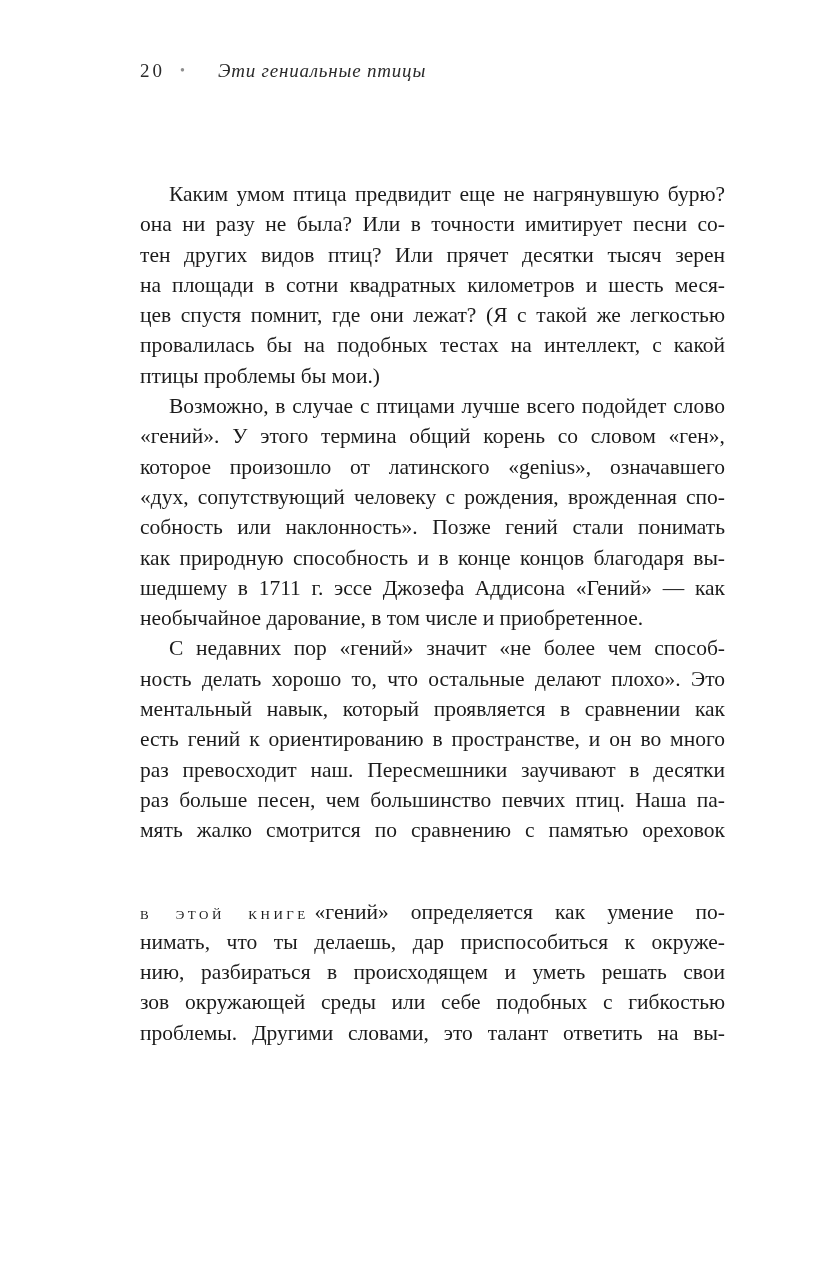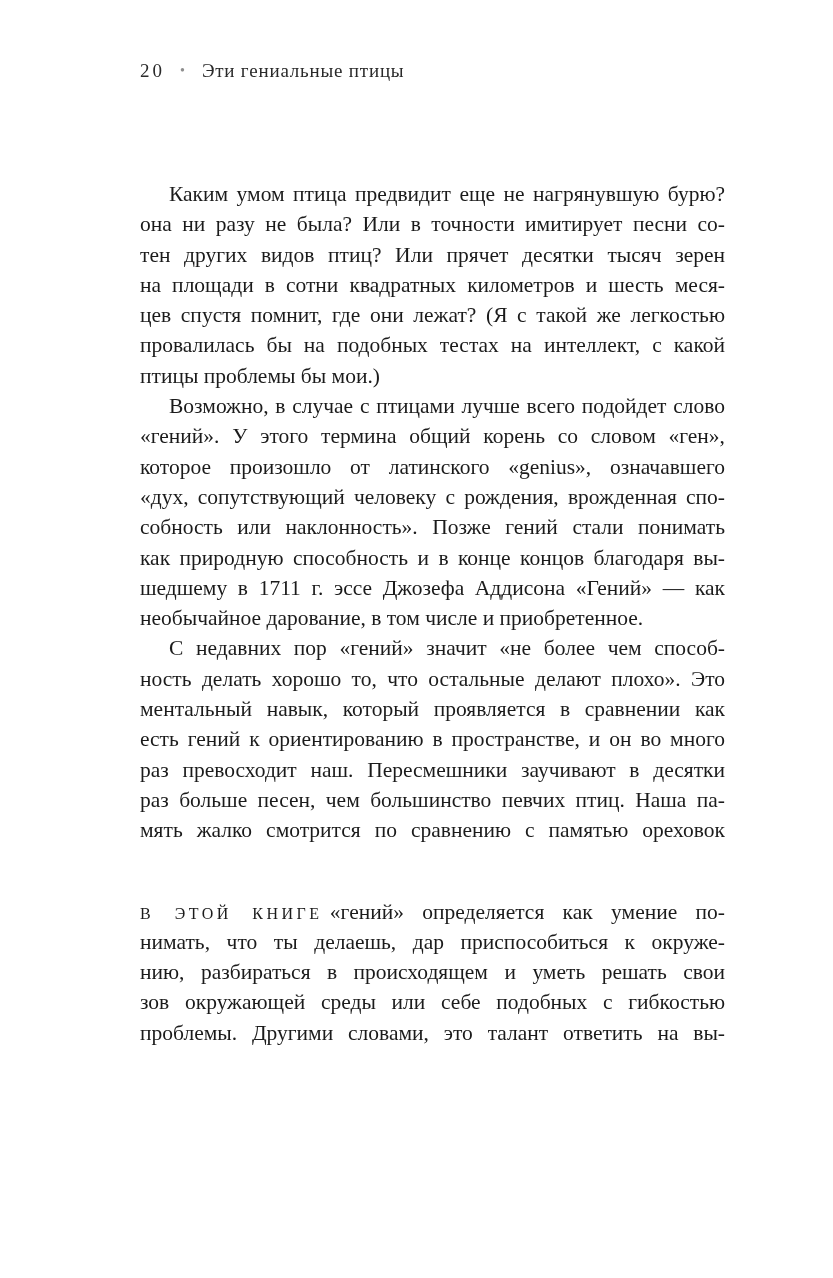--- a/index.html
+++ b/index.html
@@ -26,22 +26,24 @@
     color: #2a2a2a;
   }
   .bullet {
     display: inline-block;
     color: #8e8e8e;
     font-size: 14px;
     margin: 0 17px 0 15px;
     vertical-align: 2px;
   }
   .runtitle {
+    font-style: italic;
     letter-spacing: 0.8px;
     color: #2a2a2a;
+    margin-left: 16px;
   }
 
   
   .textblock {
     position: absolute;
     left: 140px;
     top: 139px;
     width: 585px;
     font-size: 21.5px;
     margin-top: 40px;
@@ -57,21 +59,21 @@
     white-space: nowrap;
   }
   .line.last {
     text-align-last: left;
     -moz-text-align-last: left;
   }
   .para.indent .line:first-child { text-indent: 29px; }
   .para.section { margin-top: 51px; }
   .smallcaps {
     text-transform: uppercase;
-    font-size: 16px;
+    font-size: 13px;
     letter-spacing: 3.5px;
     margin-right: 0.45em;
   }
 
   
   .slug {
     position: absolute;
     top: 1286px;
     font-size: 17px;
     color: #2d2d2d;

